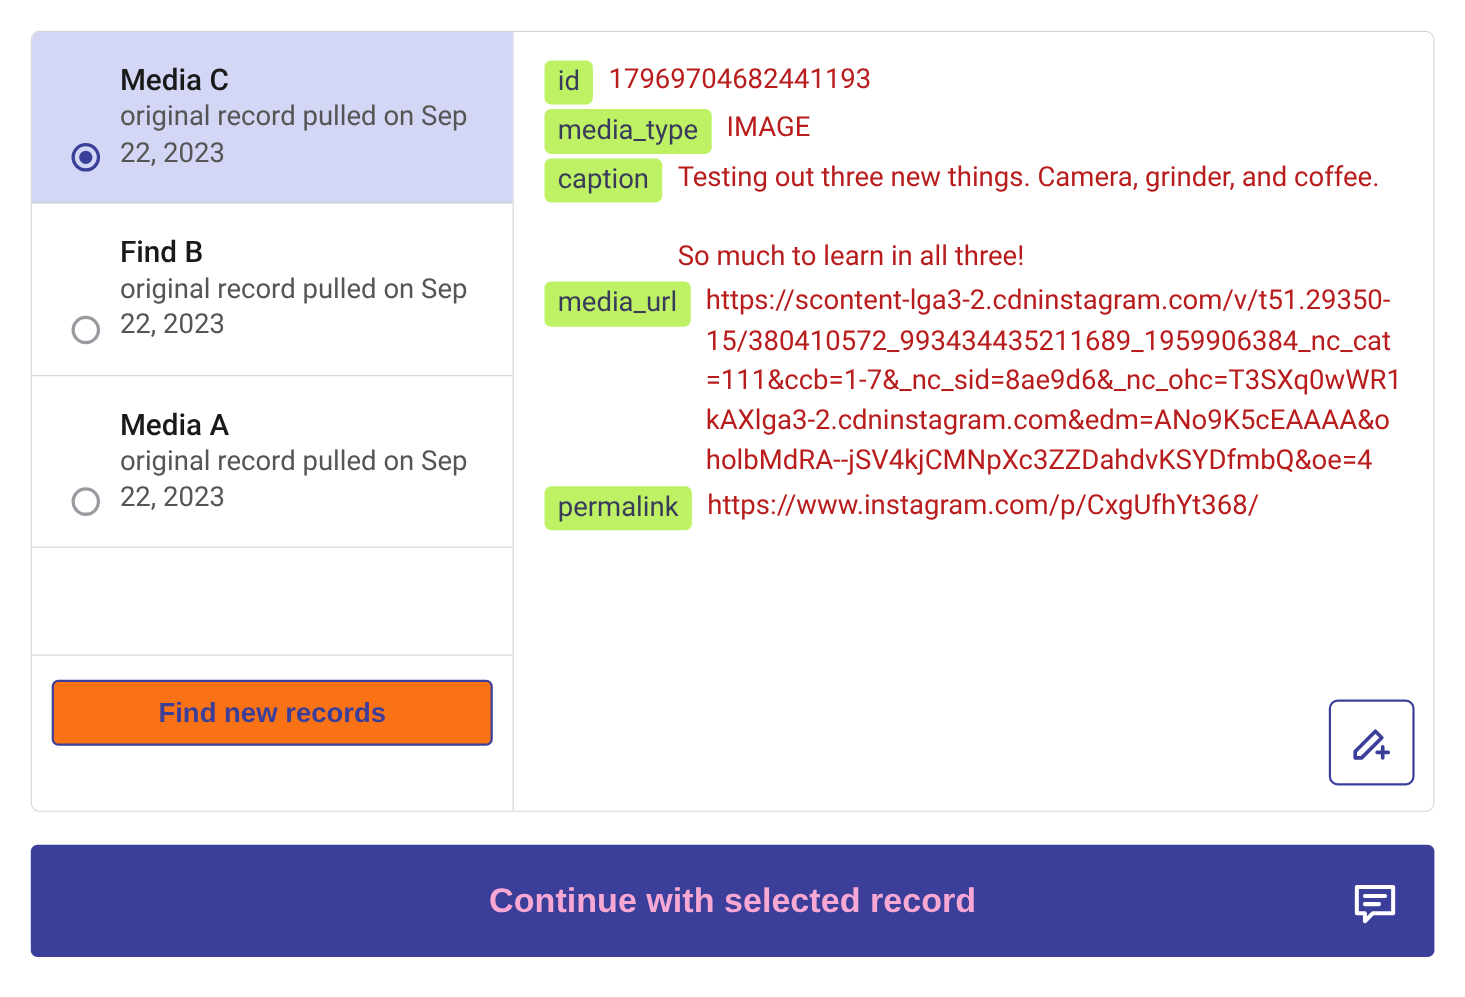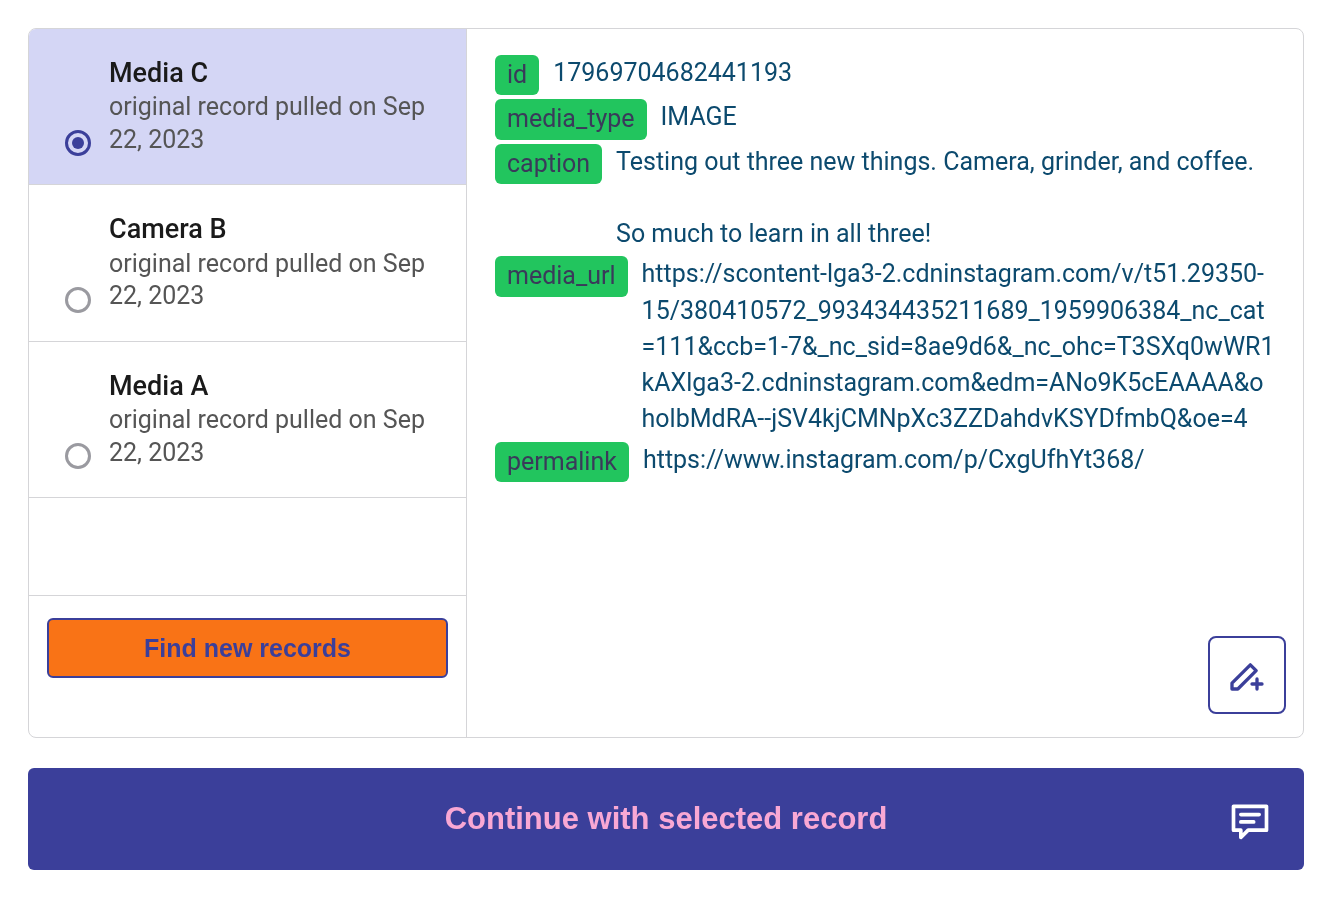--- a/index.html
+++ b/index.html
@@ -110,31 +110,31 @@
     font-size: 25px;
     line-height: 1.45;
   }
   .field-row {
     display: flex;
     align-items: flex-start;
     margin-bottom: 4px;
   }
   .field-row.gap { margin-bottom: 4px; }
   .field-key {
-    background: #22c55e;
+    background: #bef264;
     color: #3a3a5a;
     border-radius: 6px;
     padding: 2px 12px;
     font-size: 25px;
     margin-right: 14px;
     flex-shrink: 0;
     white-space: nowrap;
   }
   .field-val {
-    color: #0c4a6e;
+    color: #b91c1c;
     word-break: break-all;
     white-space: pre-wrap;
   }
   .edit-btn {
     position: absolute;
     right: 46px;
     top: 636px;
     width: 78px;
     height: 78px;
     border: 2px solid #3b3f9a;
@@ -188,21 +188,21 @@
           </span>
         <div class="record-text">
           <div class="record-title">Media C</div>
           <div class="record-sub">original record pulled on Sep 22, 2023</div>
         </div>
       </div>
 
       <div class="record-item">
         <span class="radio"></span>
         <div class="record-text">
-          <div class="record-title">Camera B</div>
+          <div class="record-title">Find B</div>
           <div class="record-sub">original record pulled on Sep 22, 2023</div>
         </div>
       </div>
 
       <div class="record-item">
         <span class="radio"></span>
         <div class="record-text">
           <div class="record-title">Media A</div>
           <div class="record-sub">original record pulled on Sep 22, 2023</div>
         </div>

